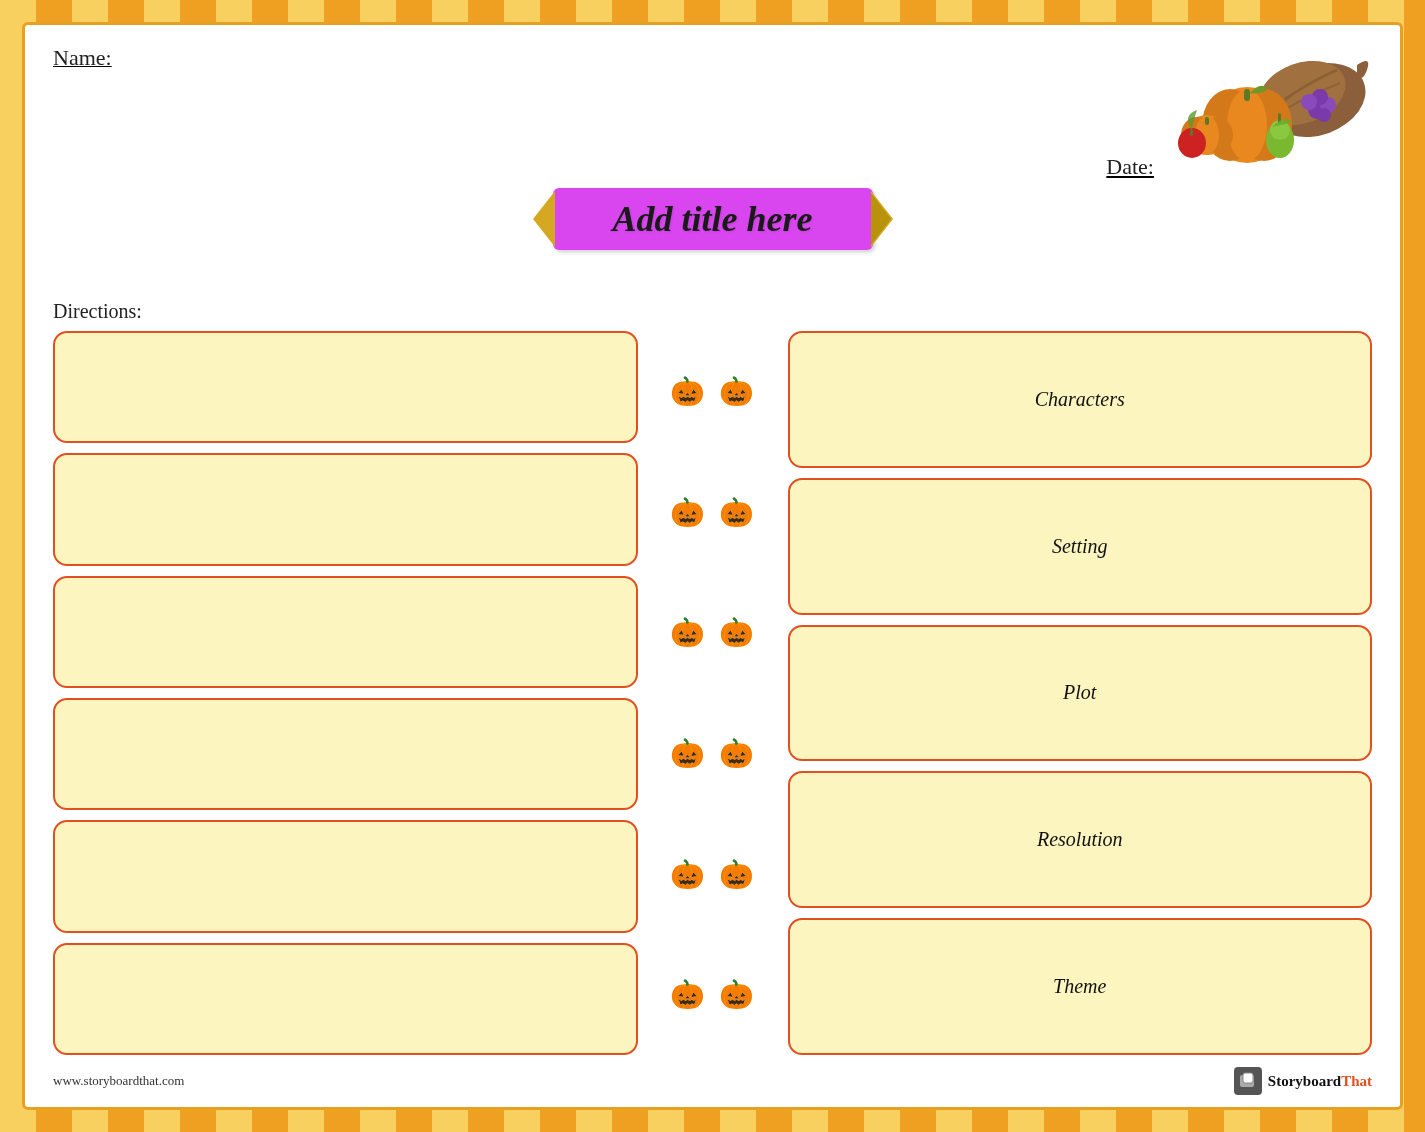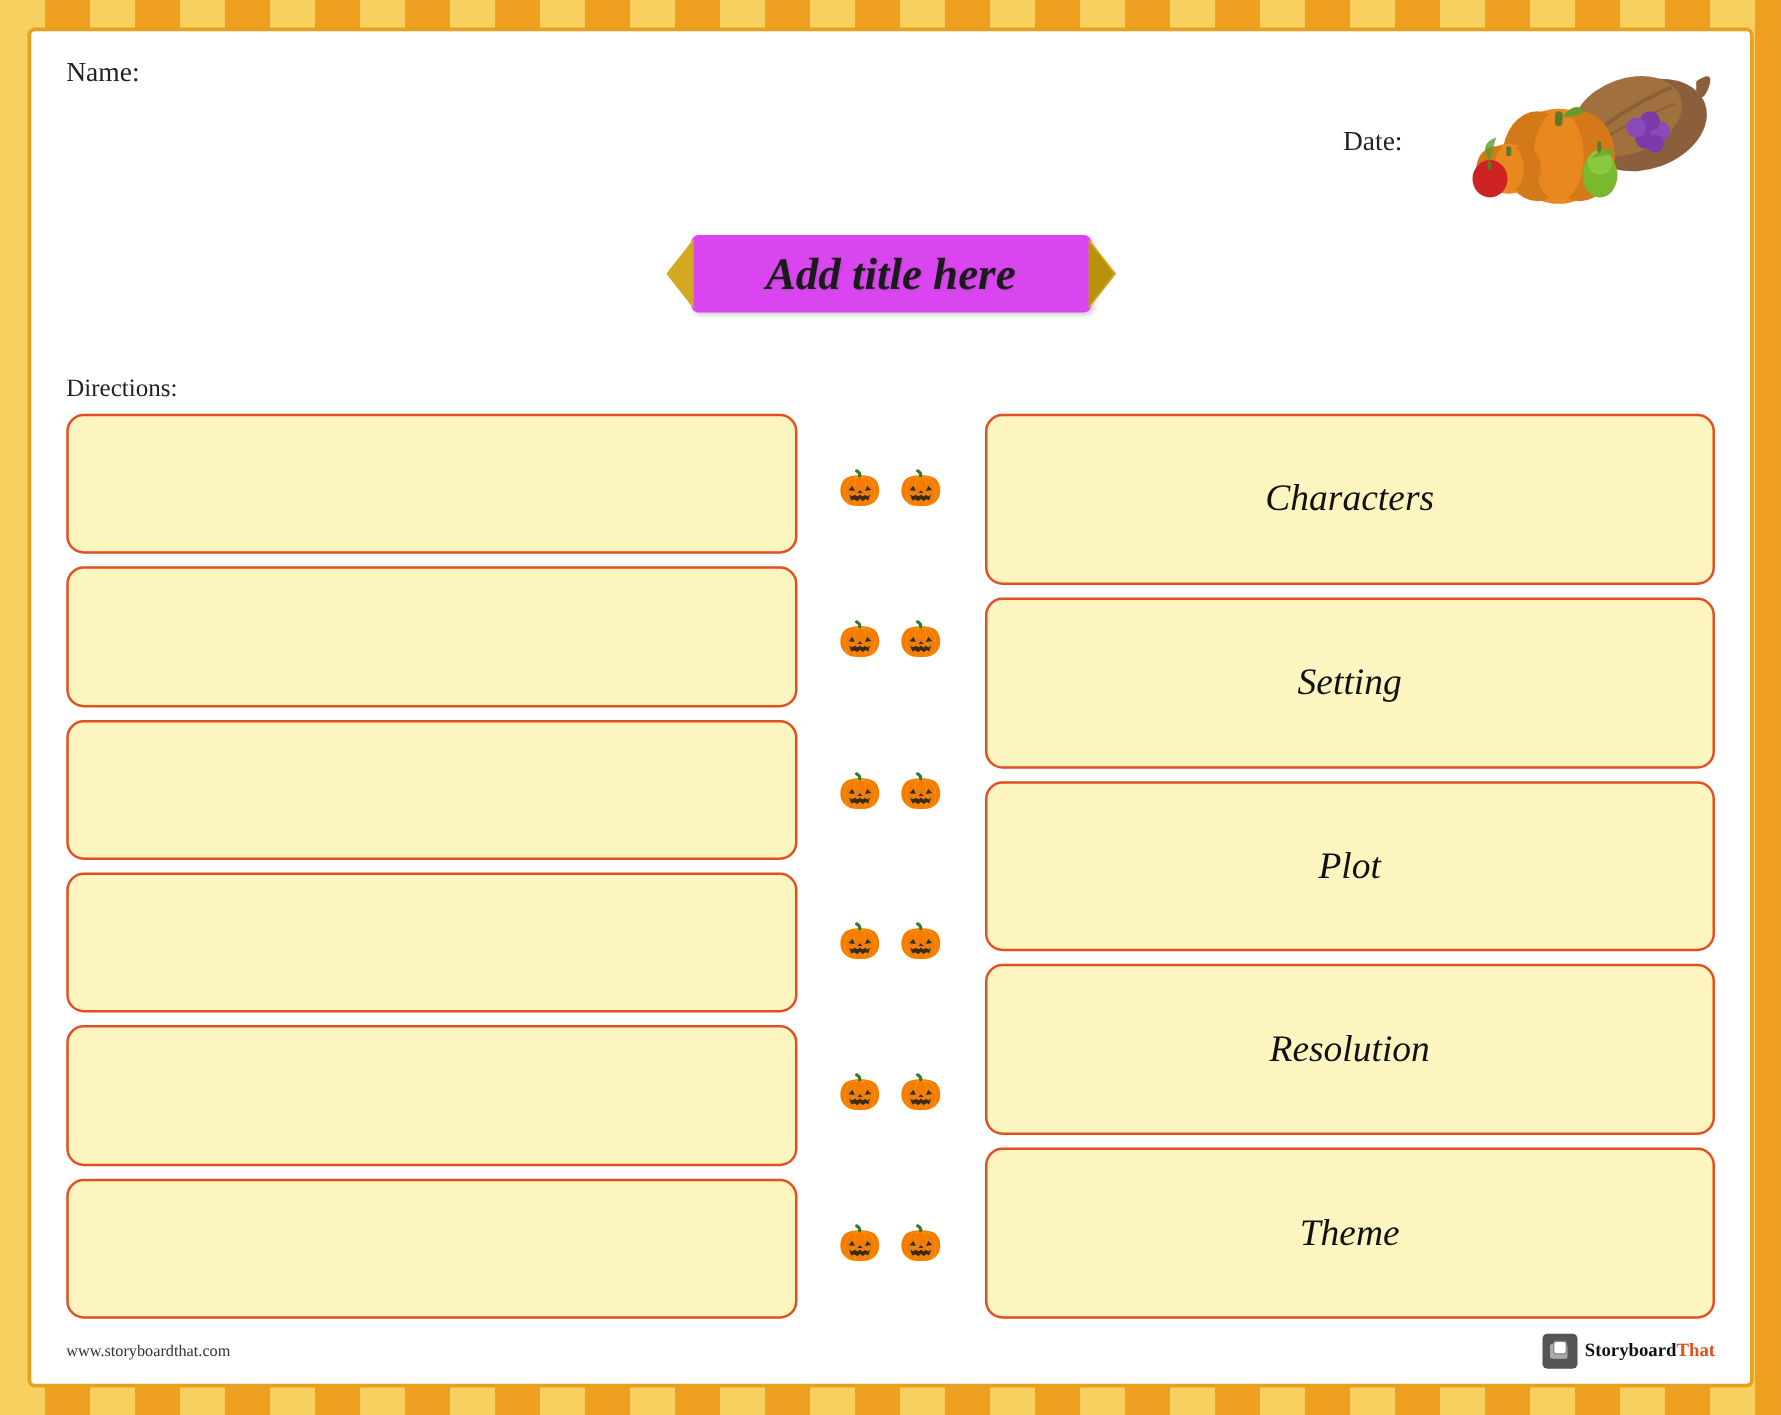--- a/index.html
+++ b/index.html
@@ -11,20 +11,21 @@
       font-family: Georgia, serif;
       overflow: hidden;
     }
 
     
     .header-row {
       display: flex;
       justify-content: space-between;
       align-items: flex-start;
       margin-bottom: 8px;
+      text-decoration: underline;
     }
 
     .name-label, .date-label {
       font-size: 22px;
       color: #222;
       font-family: Georgia, serif;
     }
 
     
     .title-section {
@@ -166,21 +167,21 @@
       border: 2.5px solid #e05020;
       border-radius: 14px;
       flex: 1;
       display: flex;
       align-items: center;
       justify-content: center;
     }
 
     .label-box-text {
       font-family: Georgia, serif;
-      font-size: 30px;
+      font-size: 20px;
       font-style: italic;
       color: #111;
     }
 
     
     .bg-border {
       position: absolute;
       inset: 0;
       background:
         repeating-linear-gradient(
@@ -207,21 +208,21 @@
 <body>
 
 <div class="bg-border"></div>
 
 <div class="card-wrapper">
 
   <div class="header-row">
     <div>
       <span class="name-label">Name:</span>
     </div>
-    <div style="display:flex; align-items:center; gap: 40px;">
+    <div style="display:flex; align-items:flex-end; gap: 8px;">
       <span class="date-label">Date:</span>
 
       <div style="width:210px; height:145px; position:relative; margin-top:-10px;">
         <svg viewBox="0 0 210 145" width="210" height="145">
 
           <ellipse cx="155" cy="65" rx="50" ry="35" fill="#8B5E3C" transform="rotate(-20,155,65)"></ellipse>
           <ellipse cx="140" cy="58" rx="45" ry="30" fill="#A0713F" transform="rotate(-20,140,58)"></ellipse>
 
           <path d="M105 80 Q130 55 175 35" stroke="#7a4e2a" stroke-width="3" fill="none" opacity="0.5"></path>
           <path d="M100 90 Q128 68 178 48" stroke="#7a4e2a" stroke-width="2" fill="none" opacity="0.4"></path>

